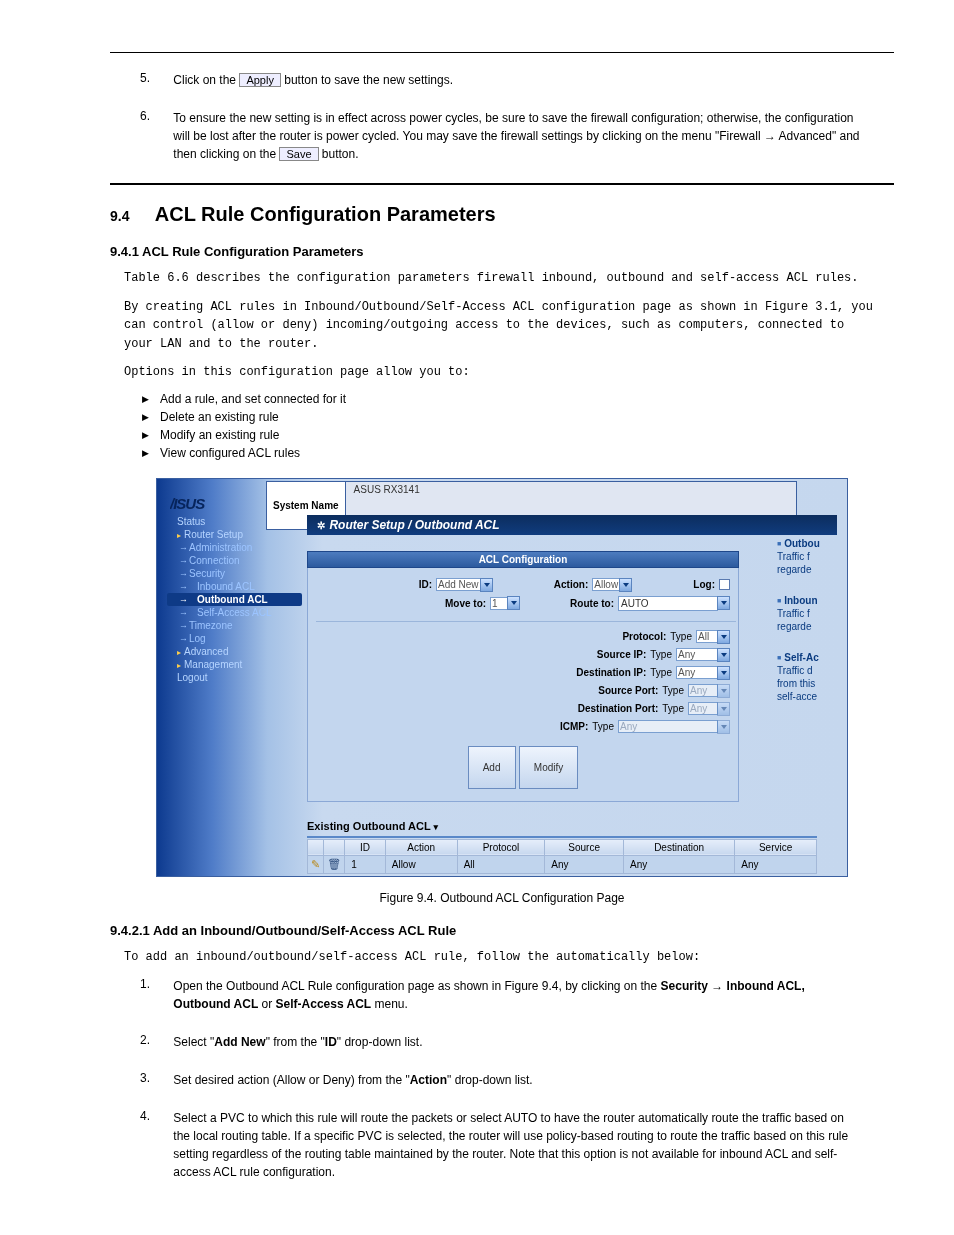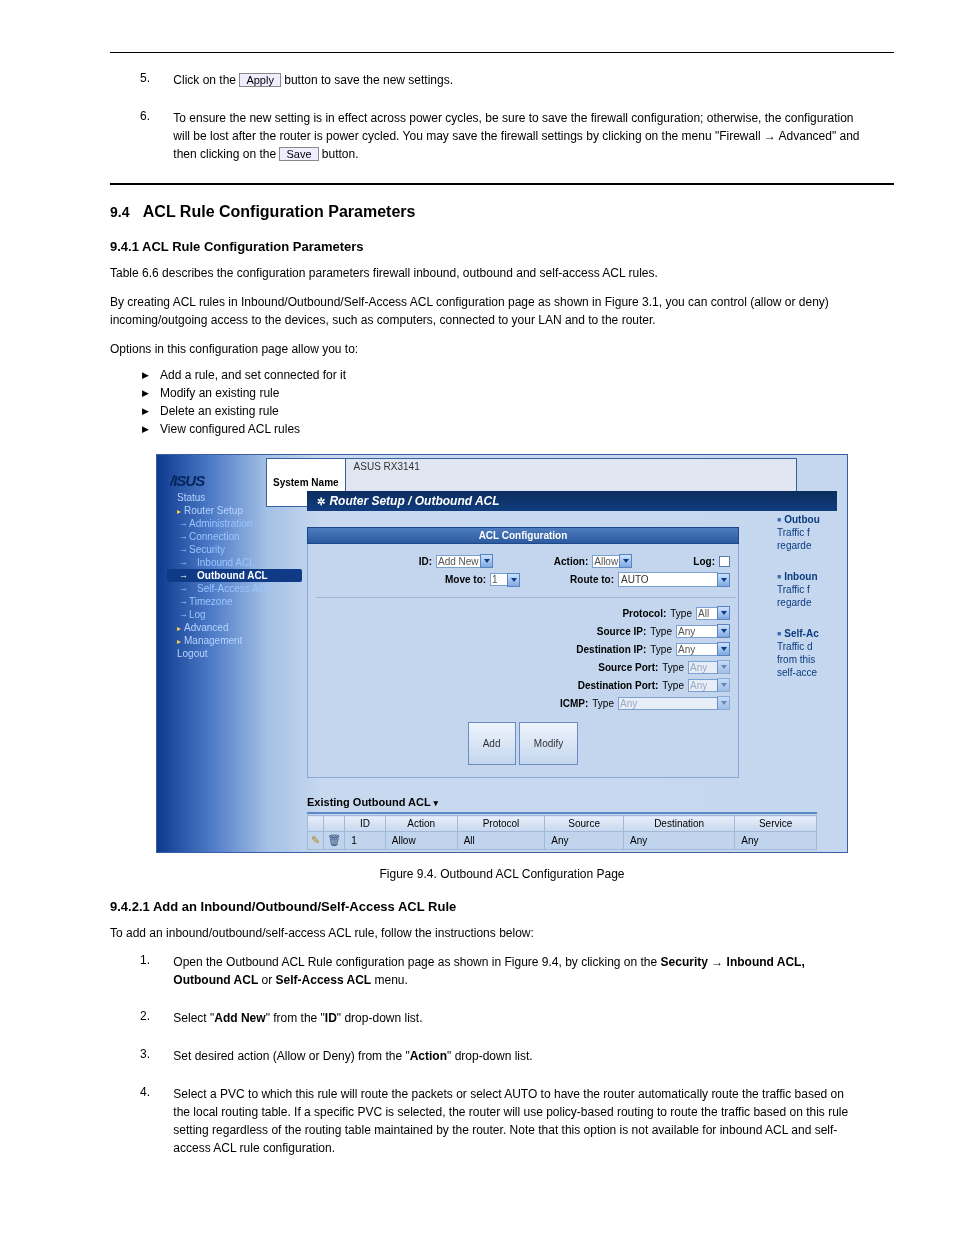--- a/index.html
+++ b/index.html
@@ -4,23 +4,23 @@
 <style>
   * { box-sizing: border-box; margin: 0; padding: 0; }
   body { font-family: Arial, Helvetica, sans-serif; font-size: 12px; color: #000; background: #fff; width: 954px; }
   .page { padding: 40px 60px 60px 110px; }
   .hr { border: none; border-top: 1px solid #000; margin: 12px 0 18px 0; }
   .step-block { margin: 10px 0 20px 0; }
   .step-num { display: inline-block; width: 30px; vertical-align: top; }
   .step-text { display: inline-block; width: 690px; vertical-align: top; line-height: 1.5; }
   .arrow-inline { font-weight: bold; }
   .section-num { font-weight: bold; font-size: 14px; margin-top: 12px; }
-  .section-title { font-weight: bold; font-size: 16px; margin-left: 10px; }
+  .section-title { font-weight: bold; font-size: 20px; margin-left: 22px; }
   .subsection { font-weight: bold; font-size: 13px; margin: 18px 0 6px 0; }
-  .para { margin: 10px 0; line-height: 1.55; }
+  .para { margin: 10px 14px; line-height: 1.55; font-family: Liberation Mono, monospace; }
   .bullets { margin: 10px 0 18px 32px; }
   .bullets li { margin: 4px 0; list-style: none; position: relative; padding-left: 18px; }
   .bullets li::before { content: "▶"; position: absolute; left: 0; font-size: 9px; top: 2px; }
   .fig-caption { text-align: center; margin-top: 10px; }
   .indent { margin-left: 30px; }
 
   
   .screenshot { width: 692px; height: 399px; margin: 14px auto; border: 1px solid #3a5fa0; position: relative; overflow: hidden; background: linear-gradient(to right, #0d3a8f 0%, #4f7cc8 8%, #a4c1e6 16%, #c8d9ef 24%, #c5d7ee 100%); font-family: Verdana, Arial, sans-serif; }
   .ss-topbar { position: absolute; top: 12px; left: 0; right: 0; height: 30px; display: flex; align-items: center; gap: 14px; }
   .ss-logo { width: 95px; text-align: center; }
@@ -100,22 +100,22 @@
   </div>
 
   <div class="subsection">9.4.1   ACL Rule Configuration Parameters</div>
   <div class="para">Table 6.6 describes the configuration parameters firewall inbound, outbound and self-access ACL rules.</div>
 
   <div class="para">By creating ACL rules in Inbound/Outbound/Self-Access ACL configuration page as shown in Figure 3.1, you can control (allow or deny) incoming/outgoing access to the devices, such as computers, connected to your LAN and to the router.</div>
   <div class="para">Options in this configuration page allow you to:</div>
 
   <ul class="bullets">
     <li>Add a rule, and set connected for it</li>
+    <li>Delete an existing rule</li>
     <li>Modify an existing rule</li>
-    <li>Delete an existing rule</li>
     <li>View configured ACL rules</li>
   </ul>
 
   <div class="screenshot">
     <div class="ss-topbar">
       <div class="ss-logo">
         <svg class="ss-logo-svg" width="70" height="16" viewBox="0 0 70 16">
             <text x="0" y="13" font-family="Arial Black, Arial" font-size="15" font-weight="900" font-style="italic" fill="#06245c" letter-spacing="-1">/ISUS</text>
           </svg>
       </div>
@@ -243,21 +243,21 @@
     <div class="ss-help">
       <div class="h-item"><span class="sq">■</span><span class="h-head">Outbou</span><br><span>Traffic f</span><br><span>regarde</span></div>
       <div class="h-item"><span class="sq">■</span><span class="h-head">Inboun</span><br><span>Traffic f</span><br><span>regarde</span></div>
       <div class="h-item"><span class="sq">■</span><span class="h-head">Self-Ac</span><br><span>Traffic d</span><br><span>from this</span><br><span>self-acce</span></div>
     </div>
   </div>
 
   <div class="fig-caption">Figure 9.4. Outbound ACL Configuration Page</div>
 
   <div class="subsection">9.4.2.1   Add an Inbound/Outbound/Self-Access ACL Rule</div>
-  <div class="para">To add an inbound/outbound/self-access ACL rule, follow the instructions below:</div>
+  <div class="para">To add an inbound/outbound/self-access ACL rule, follow the automatically below:</div>
 
   <div class="step-block indent">
     <span class="step-num">1.</span>
     <span class="step-text">
       <span>Open the Outbound ACL Rule configuration page as shown in Figure 9.4, by clicking on the </span><b>Security</b><span class="arrow-inline"> → </span><b>Inbound ACL, Outbound ACL</b><span> or </span><b>Self-Access ACL</b><span> menu.</span>
     </span>
   </div>
   <div class="step-block indent">
     <span class="step-num">2.</span>
     <span class="step-text"><span>Select "</span><b>Add New</b><span>" from the "</span><b>ID</b><span>" drop-down list.</span></span>

